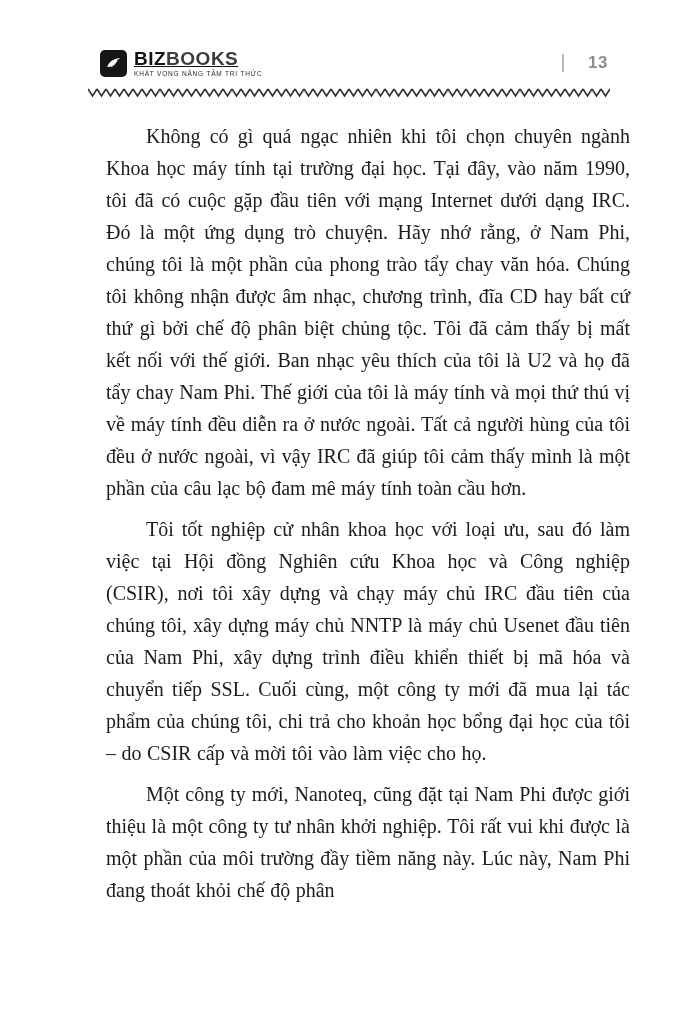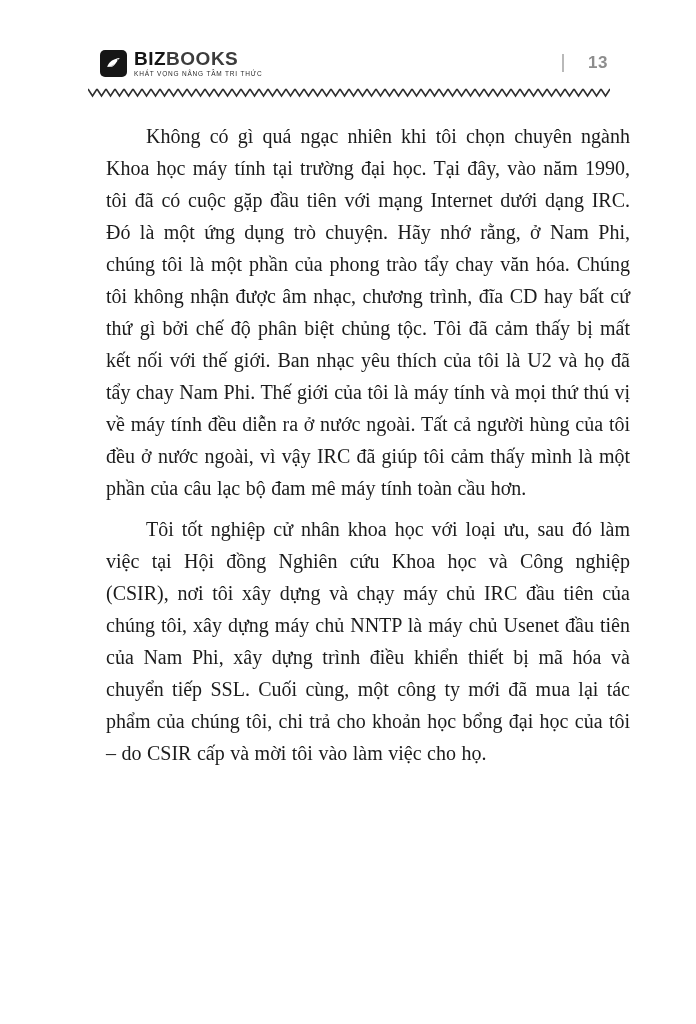--- a/index.html
+++ b/index.html
@@ -55,20 +55,21 @@
     flex-direction: column;
     line-height: 1;
   }
 
   .logo-title {
     font-family: "Liberation Sans", sans-serif;
     font-weight: bold;
     font-size: 19px;
     letter-spacing: 0.5px;
     color: #141414;
+    text-decoration: underline;
   }
   .logo-title .books {
     font-weight: bold;
     color: #3c3c3c;
   }
 
   .logo-tagline {
     font-family: "Liberation Sans", sans-serif;
     font-size: 6.5px;
     letter-spacing: 0.8px;
@@ -156,15 +157,16 @@
         <path d="M0 2 L4.5 9 L9 2" fill="none" stroke="#2e2e2e" stroke-width="1.6" stroke-linejoin="miter"></path>
       </pattern>
     </defs>
     <rect x="0" y="0" width="522" height="11" fill="url(#zigzag)"></rect>
   </svg>
 
   
   <div class="body-text">
     <p>Không có gì quá ngạc nhiên khi tôi chọn chuyên ngành Khoa học máy tính tại trường đại học. Tại đây, vào năm 1990, tôi đã có cuộc gặp đầu tiên với mạng Internet dưới dạng IRC. Đó là một ứng dụng trò chuyện. Hãy nhớ rằng, ở Nam Phi, chúng tôi là một phần của phong trào tẩy chay văn hóa. Chúng tôi không nhận được âm nhạc, chương trình, đĩa CD hay bất cứ thứ gì bởi chế độ phân biệt chủng tộc. Tôi đã cảm thấy bị mất kết nối với thế giới. Ban nhạc yêu thích của tôi là U2 và họ đã tẩy chay Nam Phi. Thế giới của tôi là máy tính và mọi thứ thú vị về máy tính đều diễn ra ở nước ngoài. Tất cả người hùng của tôi đều ở nước ngoài, vì vậy IRC đã giúp tôi cảm thấy mình là một phần của câu lạc bộ đam mê máy tính toàn cầu hơn.</p>
     <p>Tôi tốt nghiệp cử nhân khoa học với loại ưu, sau đó làm việc tại Hội đồng Nghiên cứu Khoa học và Công nghiệp (CSIR), nơi tôi xây dựng và chạy máy chủ IRC đầu tiên của chúng tôi, xây dựng máy chủ NNTP là máy chủ Usenet đầu tiên của Nam Phi, xây dựng trình điều khiển thiết bị mã hóa và chuyển tiếp SSL. Cuối cùng, một công ty mới đã mua lại tác phẩm của chúng tôi, chi trả cho khoản học bổng đại học của tôi – do CSIR cấp và mời tôi vào làm việc cho họ.</p>
+    <p>Một công ty mới, Nanoteq, cũng đặt tại Nam Phi được giới thiệu là một công ty tư nhân khởi nghiệp. Tôi rất vui khi được là một phần của môi trường đầy tiềm năng này. Lúc này, Nam Phi đang thoát khỏi chế độ phân</p>
   </div>
 
 </div>
 
 </body></html>

